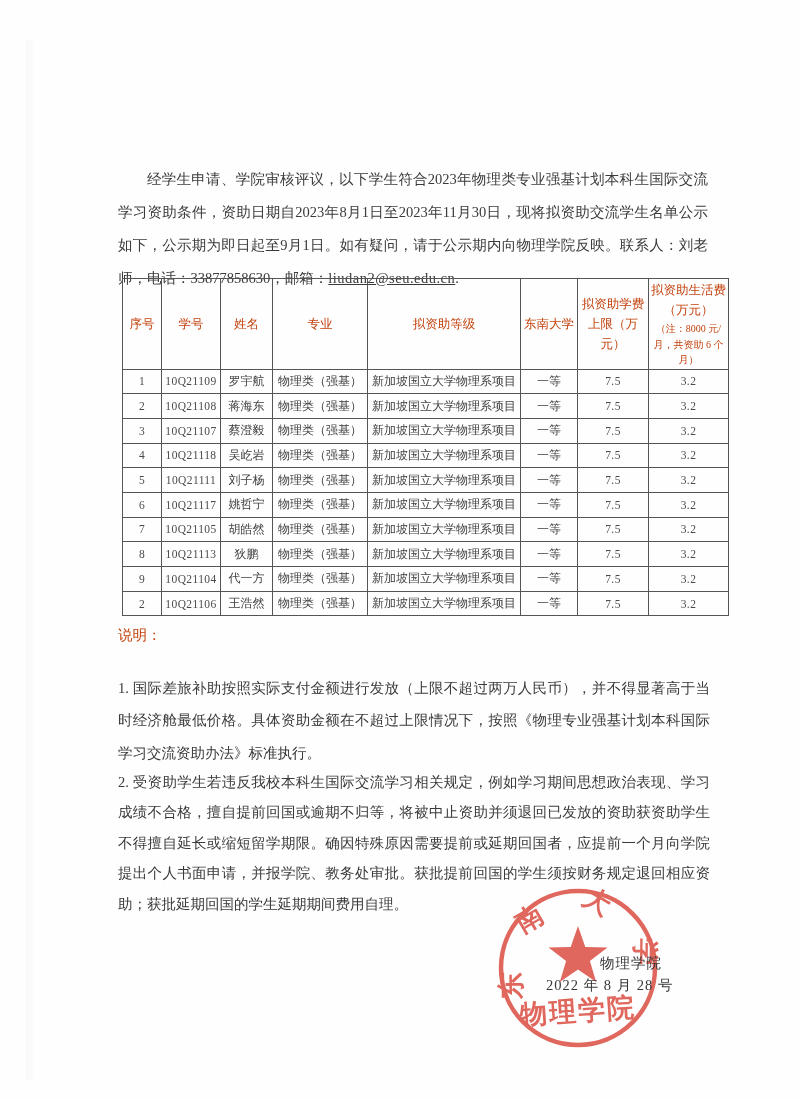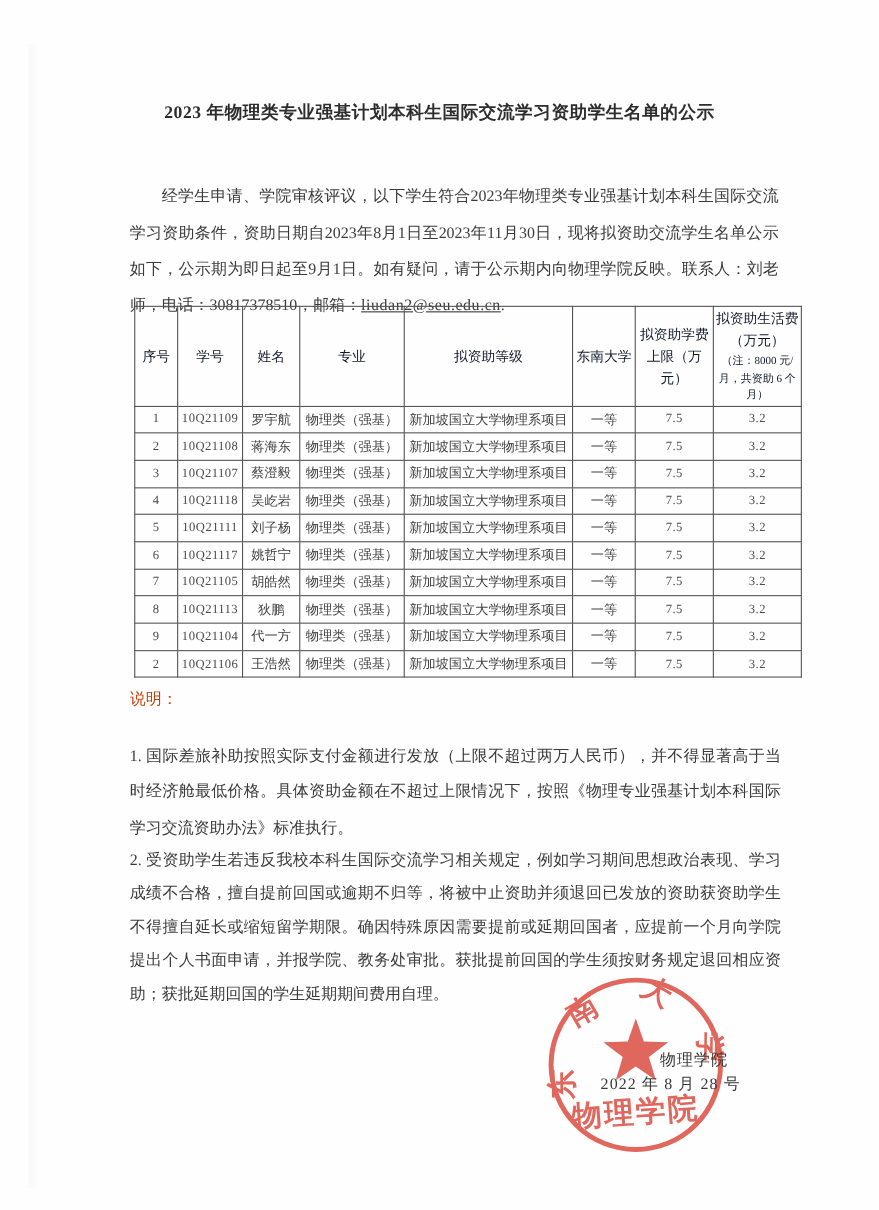--- a/index.html
+++ b/index.html
@@ -37,21 +37,21 @@
   table.students {
     border-collapse:collapse; table-layout:fixed; width:606px;
     font-size:12px; color:#404040;
   }
   table.students th, table.students td {
     border:1px solid #555; text-align:center; vertical-align:middle;
     padding:1px 2px; overflow:hidden;
     font-weight:normal;
   }
   tr.hdr { height:79px; }
-  tr.hdr th { font-size:12.5px; line-height:1.6; color:#0f172a; }
+  tr.hdr th { font-size:12.5px; line-height:1.6; color:#c2410c; }
   th .hdr-note { font-size:10px; line-height:1.55; display:block; margin-top:1px; }
   tr.data-row { height:24.7px; }
   .num {
     font-family:"Liberation Serif","DejaVu Serif",serif;
     font-size:11.5px; letter-spacing:0.4px; color:#4a4a4a;
   }
   .notes-heading {
     position:absolute; top:626px; left:118px;
     font-size:14.5px; color:#c2410c;
   }
@@ -77,23 +77,22 @@
     font-family:Liberation Serif, serif;
   }
 </style>
 </head>
 <body>
 
 <div class="page">
 
   <div class="scan-edge"></div>
 
-  <div class="doc-title">2023 年物理类专业强基计划本科生国际交流学习资助学生名单的公示</div>
-
-  <p class="intro"><span>经学生申请、学院审核评议，以下学生符合2023年物理类专业强基计划本科生国际交流学习资助条件，资助日期自2023年8月1日至2023年11月30日，现将拟资助交流学生名单公示如下，公示期为即日起至9月1日。如有疑问，请于公示期内向物理学院反映。联系人：刘老师，电话：30817378510，邮箱：</span><a href="#" class="email-link">liudan2@seu.edu.cn</a><span>.</span></p>
+
+  <p class="intro"><span>经学生申请、学院审核评议，以下学生符合2023年物理类专业强基计划本科生国际交流学习资助条件，资助日期自2023年8月1日至2023年11月30日，现将拟资助交流学生名单公示如下，公示期为即日起至9月1日。如有疑问，请于公示期内向物理学院反映。联系人：刘老师，电话：33877858630，邮箱：</span><a href="#" class="email-link">liudan2@seu.edu.cn</a><span>.</span></p>
 
   <div class="tbl-wrap">
     <table class="students">
       <colgroup>
         <col style="width:39px">
           <col style="width:59px">
           <col style="width:52px">
           <col style="width:95px">
         <col style="width:153px">
           <col style="width:57px">

